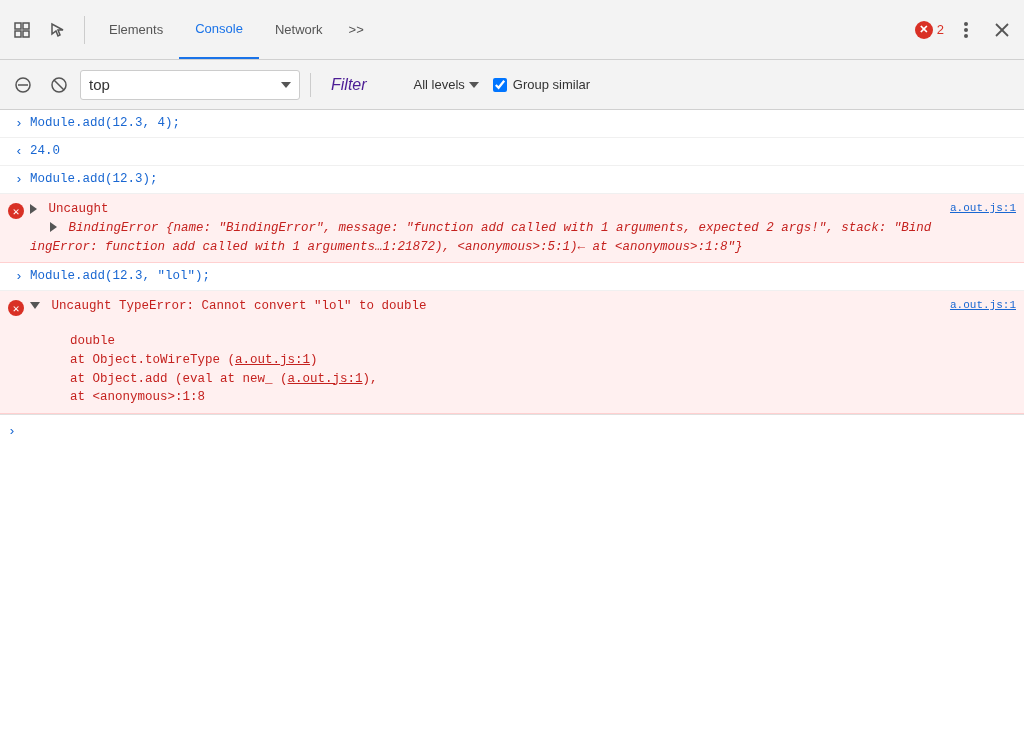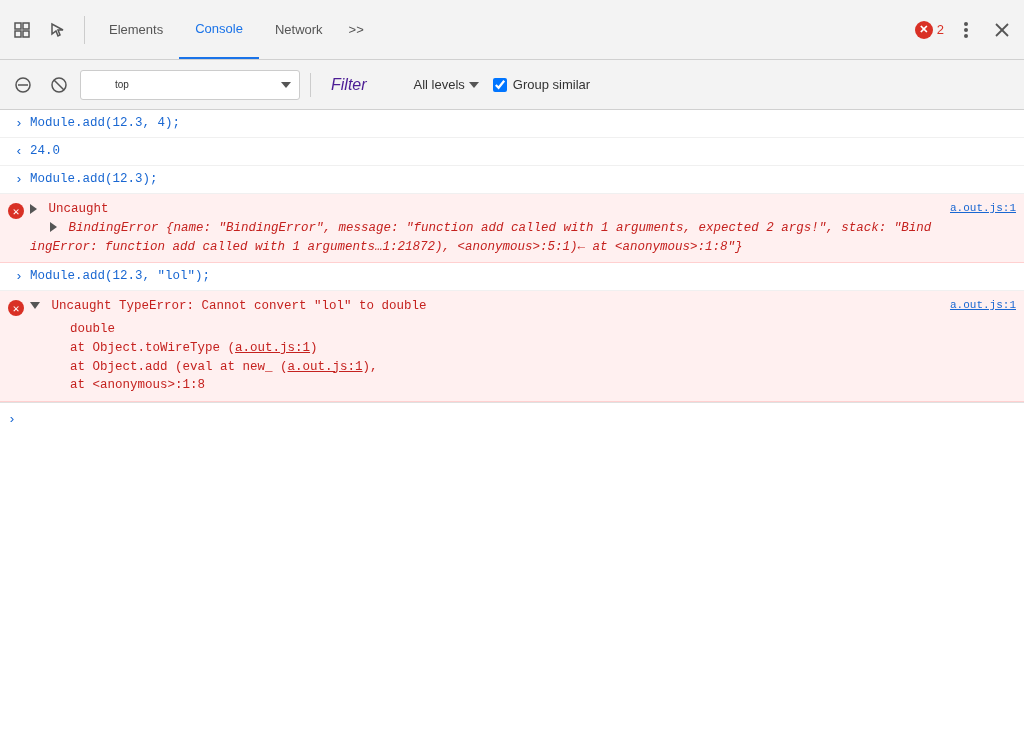--- a/index.html
+++ b/index.html
@@ -123,21 +123,21 @@
       align-items: center;
       border: 1px solid #ccc;
       border-radius: 3px;
       background: white;
       padding: 4px 8px;
       cursor: pointer;
       gap: 8px;
       min-width: 220px;
       height: 30px;
     }
-    .context-select span { font-size: 10px; color: #333; flex: 1; margin-left: 26px; }
+    .context-select span { font-size: 15px; color: #333; flex: 1; }
     .toolbar-divider {
       width: 1px;
       height: 24px;
       background: #ccc;
       margin: 0 4px;
     }
     .filter-btn {
       padding: 4px 10px;
       border: none;
       background: none;
@@ -426,21 +426,21 @@
 
   <div class="console-line error-line" style="align-items:flex-start; padding: 6px 8px;">
     <div class="line-prefix" style="padding-top:3px;">
       <div class="error-icon">✕</div>
     </div>
     <div class="line-content">
       <div>
         <span class="arrow-down"></span>
         <span class="red">Uncaught TypeError: Cannot convert "lol" to double</span>
       </div>
-      <div style="margin-top:4px; margin-left:4px;">
+      <div style="margin-top:16px; margin-left:4px;">
         <div class="red" style="padding-left:36px;">double</div>
         <div class="red" style="padding-left:36px;">
           at Object.toWireType (<span style="text-decoration:underline; cursor:pointer;">a.out.js:1</span>)
         </div>
         <div class="red" style="padding-left:36px;">
           at Object.add (eval at new_ (<span style="text-decoration:underline; cursor:pointer;">a.out.js:1</span>),
         </div>
         <div class="red" style="padding-left:36px;">at &lt;anonymous&gt;:1:8</div>
       </div>
     </div>

